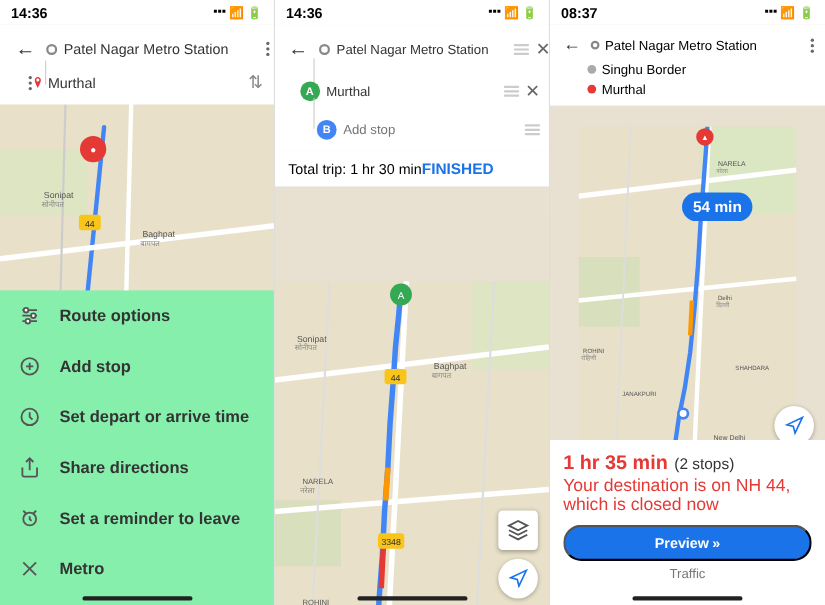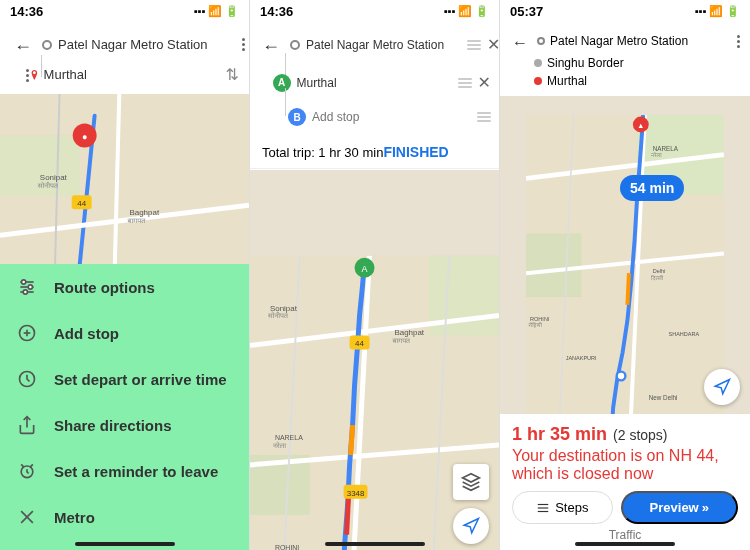--- a/index.html
+++ b/index.html
@@ -325,21 +325,21 @@
     }
 
     
     .result-card {
       position: absolute;
       bottom: 0;
       left: 0;
       right: 0;
       background: #fff;
       z-index: 20;
-      padding: 10px 12px 6px;
+      padding: 10px 12px 20px;
     }
     .result-time {
       font-size: 18px;
       font-weight: 700;
       color: #e53935;
     }
     .result-stops {
       font-size: 14px;
       color: #333;
     }
@@ -714,21 +714,21 @@
         <polygon points="3 11 22 2 13 21 11 13 3 11" stroke="#1a73e8" stroke-width="2" fill="none"></polygon>
       </svg>
   </div>
 
   <div class="home-bar"></div>
 </div>
 
 <div class="panel panel-3">
 
   <div class="status-bar">
-    <span class="status-time">05:37</span>
+    <span class="status-time">08:37</span>
     <div class="status-icons">
       <span>▪▪▪</span>
       <span>📶</span>
       <span>🔋</span>
     </div>
   </div>
 
   <div class="p3-search">
     <div class="p3-input-row">
       <span class="back-arrow" style="font-size:16px;">←</span>
@@ -805,28 +805,20 @@
     </div>
   </div>
 
   <div class="result-card">
     <div style="display:flex;align-items:baseline;gap:6px;">
       <span class="result-time">1 hr 35 min</span>
       <span class="result-stops">(2 stops)</span>
     </div>
     <div class="result-note">Your destination is on NH 44, which is closed now</div>
     <div class="result-actions">
-      <button class="steps-btn">
-        <svg width="14" height="14" viewBox="0 0 24 24">
-            <line x1="3" y1="6" x2="21" y2="6" stroke="#333" stroke-width="2"></line>
-            <line x1="3" y1="12" x2="21" y2="12" stroke="#333" stroke-width="2"></line>
-            <line x1="3" y1="18" x2="21" y2="18" stroke="#333" stroke-width="2"></line>
-          </svg>
-        <span>Steps</span>
-      </button>
       <button class="preview-btn">
         <span>Preview</span>
         <span>»</span>
       </button>
     </div>
     <div class="traffic-bar">
       <span>Traffic</span>
     </div>
   </div>
 

